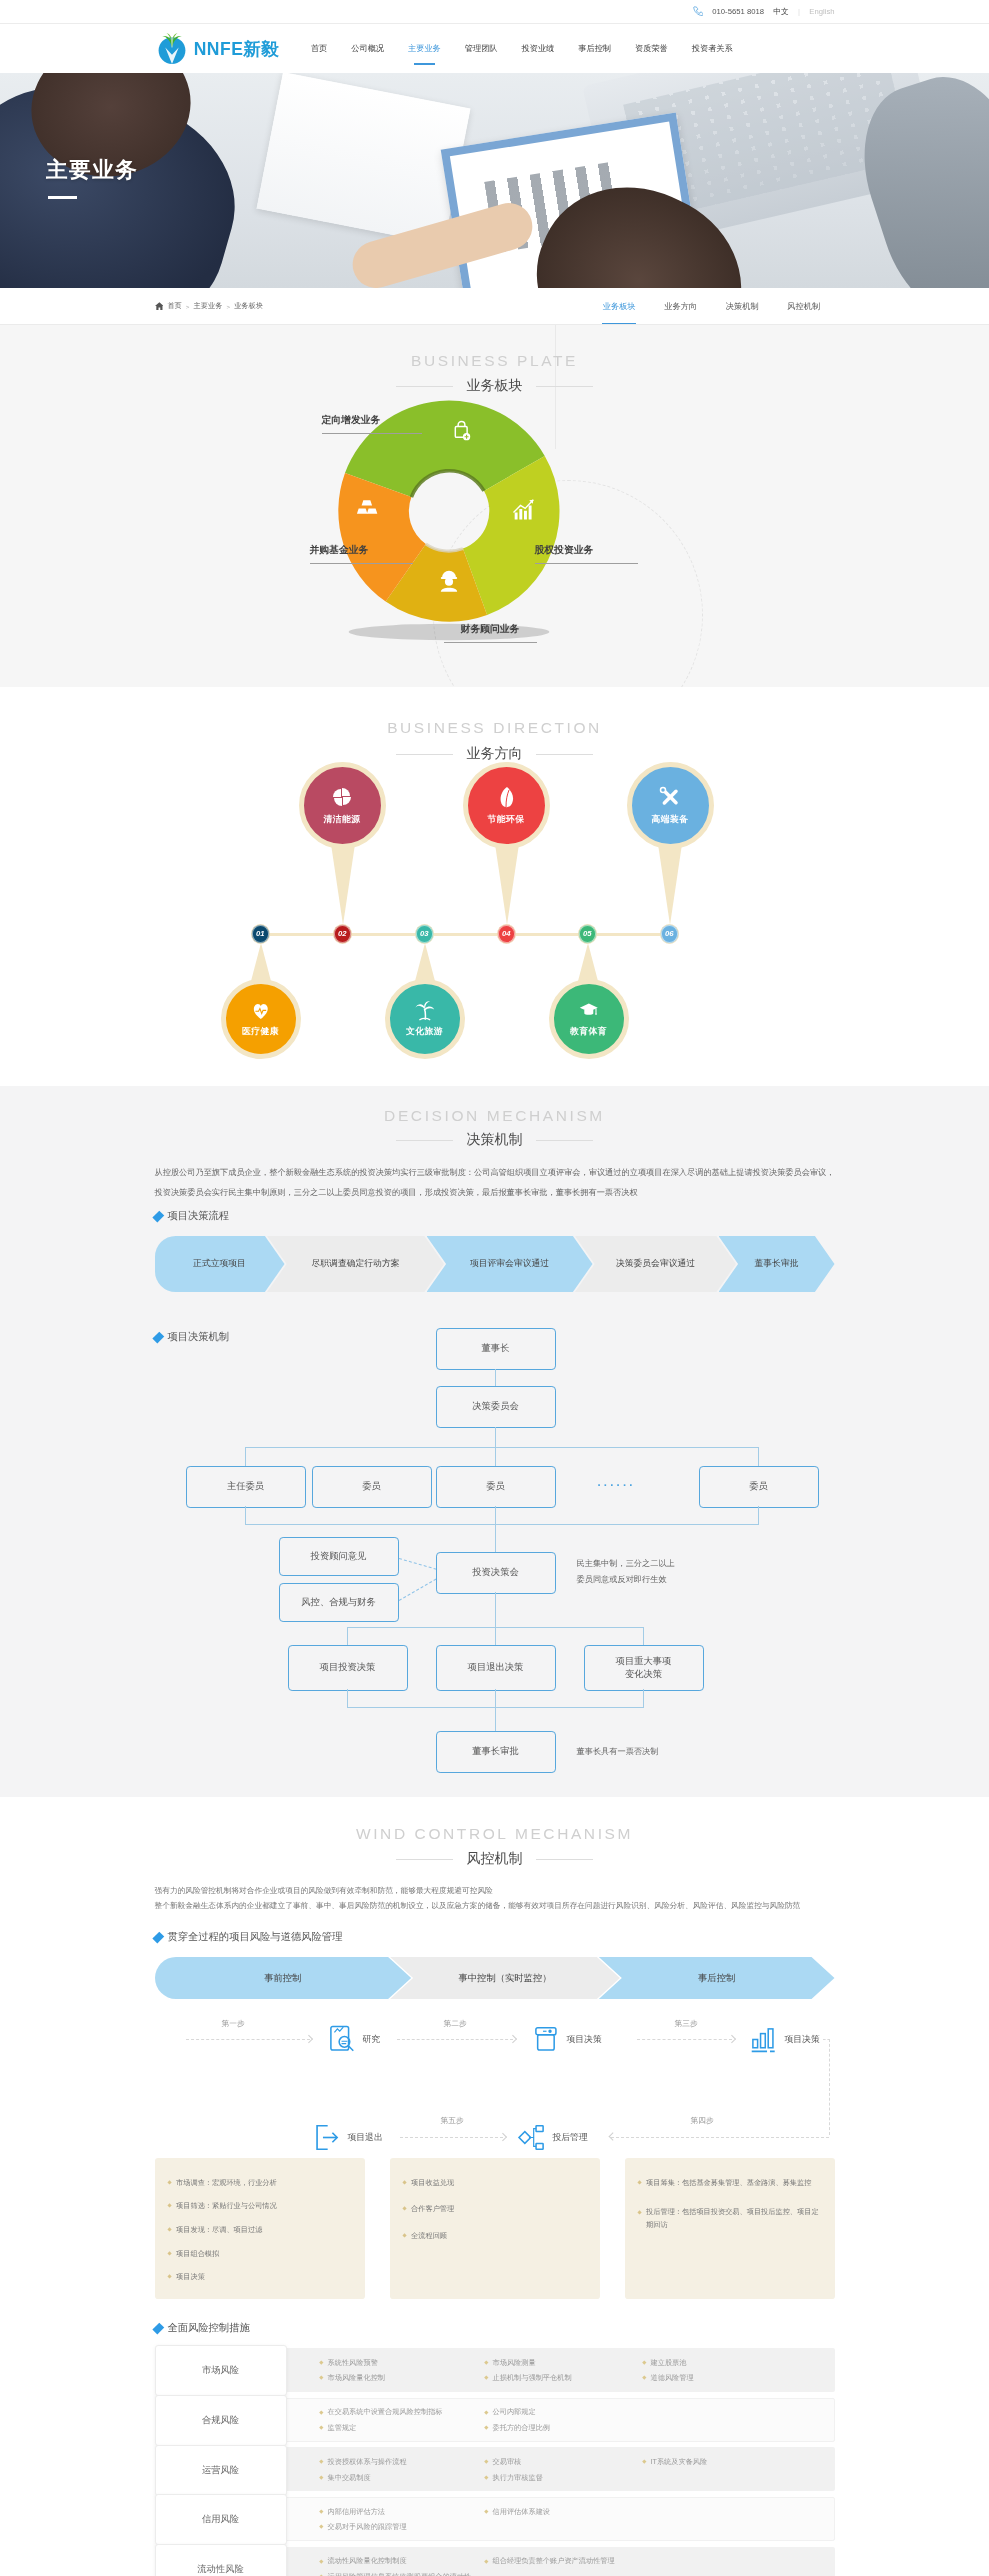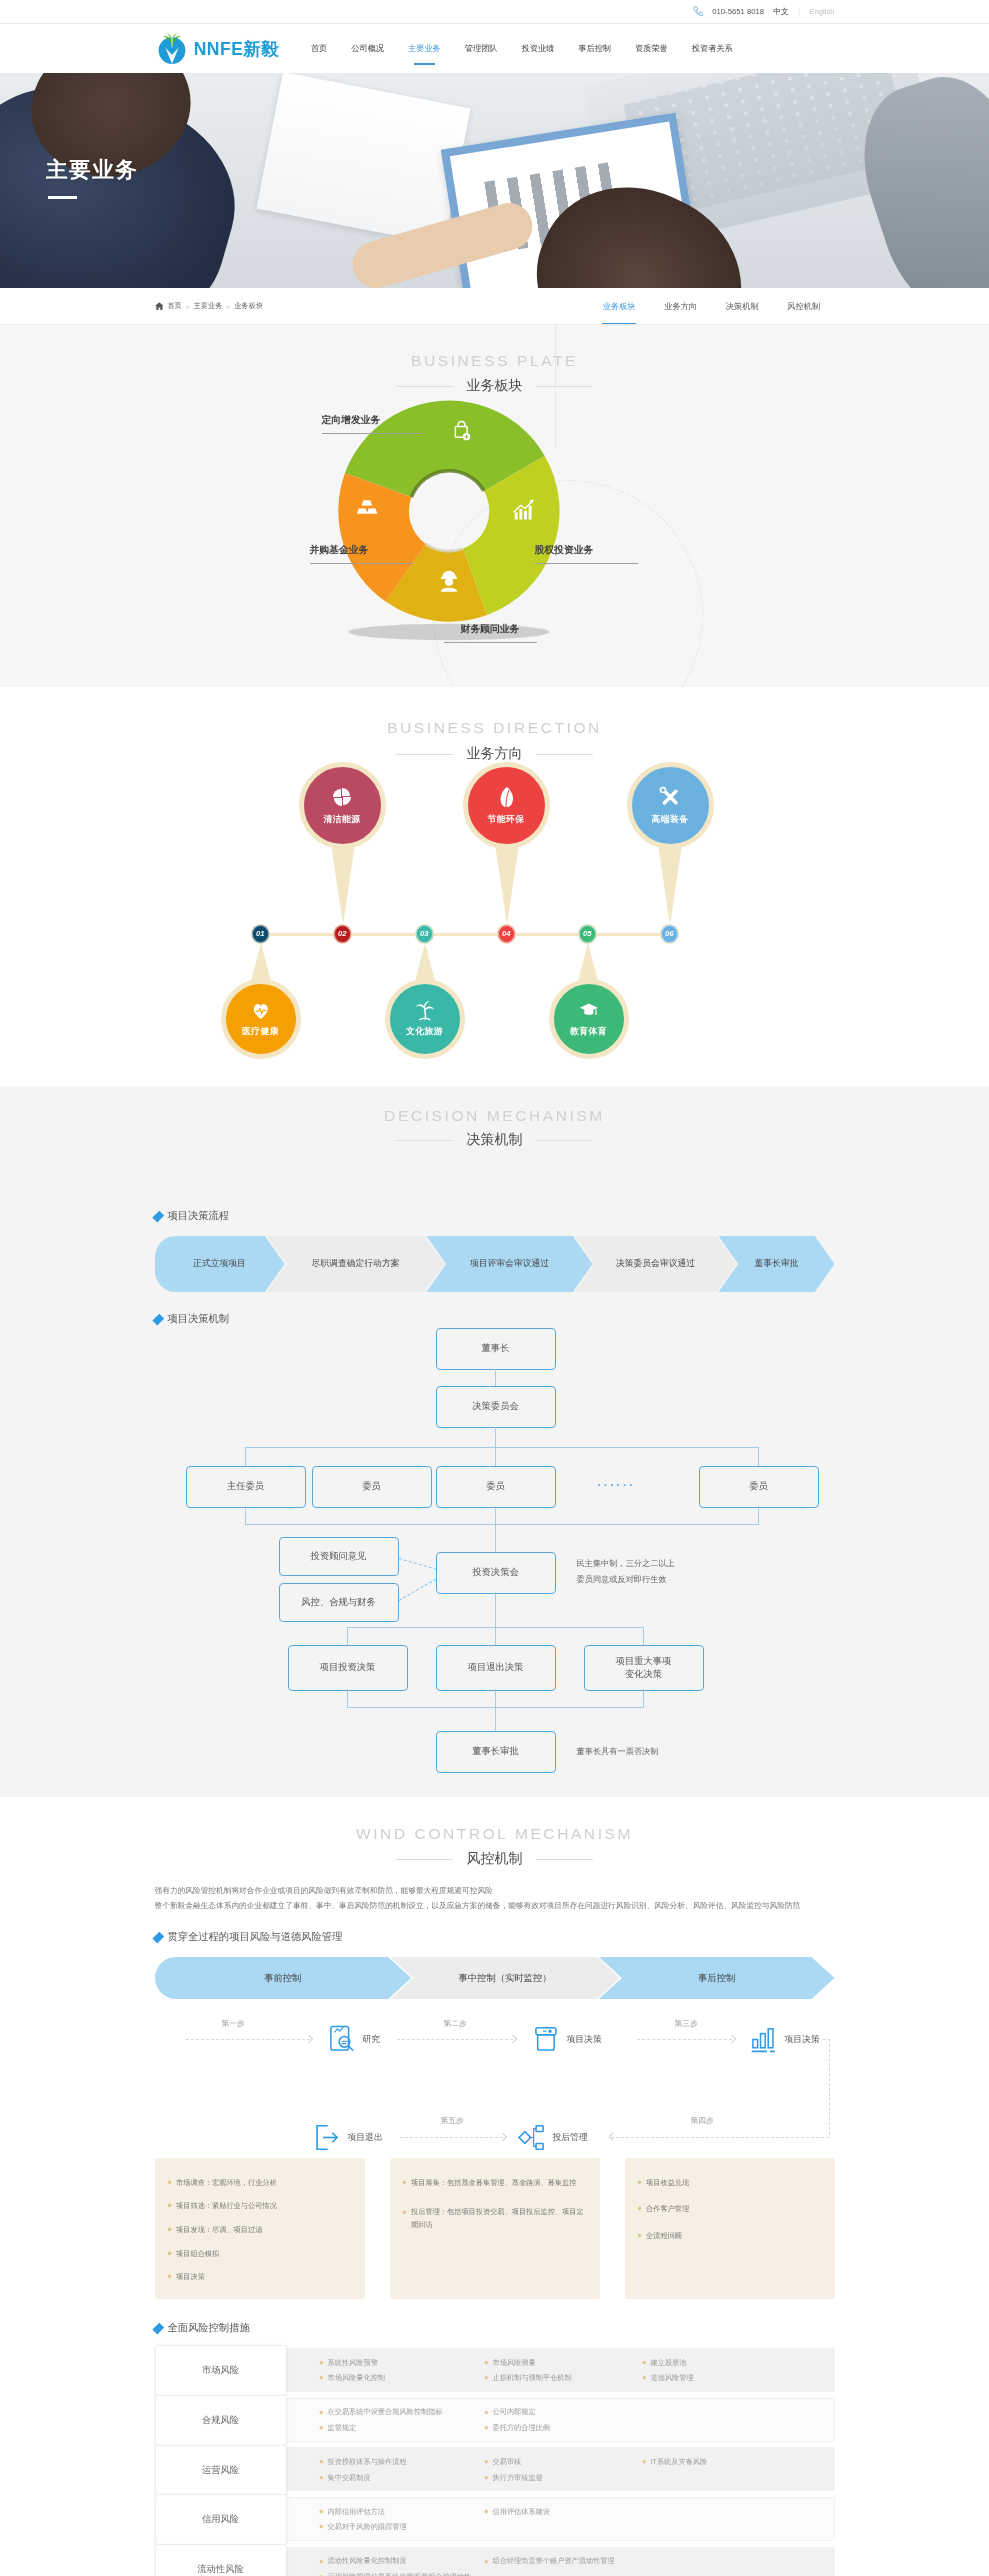--- a/index.html
+++ b/index.html
@@ -312,32 +312,33 @@
 </div>
 
 <div class="sec-dec">
   <div class="container">
     <div class="abs sec-en" style="left:0;right:0;top:20.6px;">DECISION MECHANISM</div>
     <div class="abs sec-zh" style="left:0;right:0;top:45px;">
       <div class="hline-deco"></div>
         <span>决策机制</span>
         <div class="hline-deco"></div>
     </div>
+    <div class="intro" style="left:0;top:77px;width:680px;">从控股公司乃至旗下成员企业，整个新毅金融生态系统的投资决策均实行三级审批制度：公司高管组织项目立项评审会，审议通过的立项项目在深入尽调的基础上提请投资决策委员会审议，投资决策委员会实行民主集中制原则，三分之二以上委员同意投资的项目，形成投资决策，最后报董事长审批，董事长拥有一票否决权</div>
     <div class="abs subhead" style="left:0;top:123px;">
       <span class="dia"></span>
         <span>项目决策流程</span>
     </div>
     <div class="chevflow" style="left:0;top:150px;width:680px;">
       <div class="chev first c-blue" style="width:130px;">正式立项项目</div>
       <div class="chev c-gray" style="width:177px;">尽职调查确定行动方案</div>
       <div class="chev c-blue" style="width:166px;">项目评审会审议通过</div>
       <div class="chev c-gray" style="width:161px;">决策委员会审议通过</div>
       <div class="chev c-blue" style="width:116px;">董事长审批</div>
     </div>
-    <div class="abs subhead" style="left:0;top:226px;">
+    <div class="abs subhead" style="left:0;top:244px;">
       <span class="dia"></span>
         <span>项目决策机制</span>
     </div>
 
     <div class="obox" style="left:281px;top:242px;width:118px;height:40px;">董事长</div>
     <div class="vl" style="left:340px;top:283px;height:17px;"></div>
     <div class="obox" style="left:281px;top:300px;width:118px;height:40px;">决策委员会</div>
     <div class="vl" style="left:340px;top:341px;height:20px;"></div>
     <div class="hl" style="left:90px;top:361px;width:513px;"></div>
     <div class="vl" style="left:90px;top:361px;height:19px;"></div>
@@ -469,27 +470,27 @@
 
     <div class="wcards" style="left:0;top:361px;width:680px;">
       <div class="wcard" style="height:108px;">
         <p>市场调查：宏观环境，行业分析</p>
           <p>项目筛选：紧贴行业与公司情况</p>
           <p>项目发现：尽调、项目过滤</p>
           <p>项目组合模拟</p>
           <p>项目决策</p>
       </div>
       <div class="wcard" style="height:108px;">
-        <p style="margin-bottom:17.5px;">项目筹集：包括基金募集管理、基金路演、募集监控</p>
-          <p>投后管理：包括项目投资交易、项目投后监控、项目定期回访</p>
-      </div>
-      <div class="wcard" style="height:108px;">
         <p style="margin-bottom:14.4px;">项目收益兑现</p>
           <p style="margin-bottom:14.4px;">合作客户管理</p>
           <p>全流程回顾</p>
+      </div>
+      <div class="wcard" style="height:108px;">
+        <p style="margin-bottom:17.5px;">项目筹集：包括基金募集管理、基金路演、募集监控</p>
+          <p>投后管理：包括项目投资交易、项目投后监控、项目定期回访</p>
       </div>
     </div>
 
     <div class="abs subhead" style="left:0;top:524px;">
       <span class="dia"></span>
         <span>全面风险控制措施</span>
     </div>
 
     <div class="abs" style="left:0;top:551px;width:680px;">
       <div class="risk-row">

